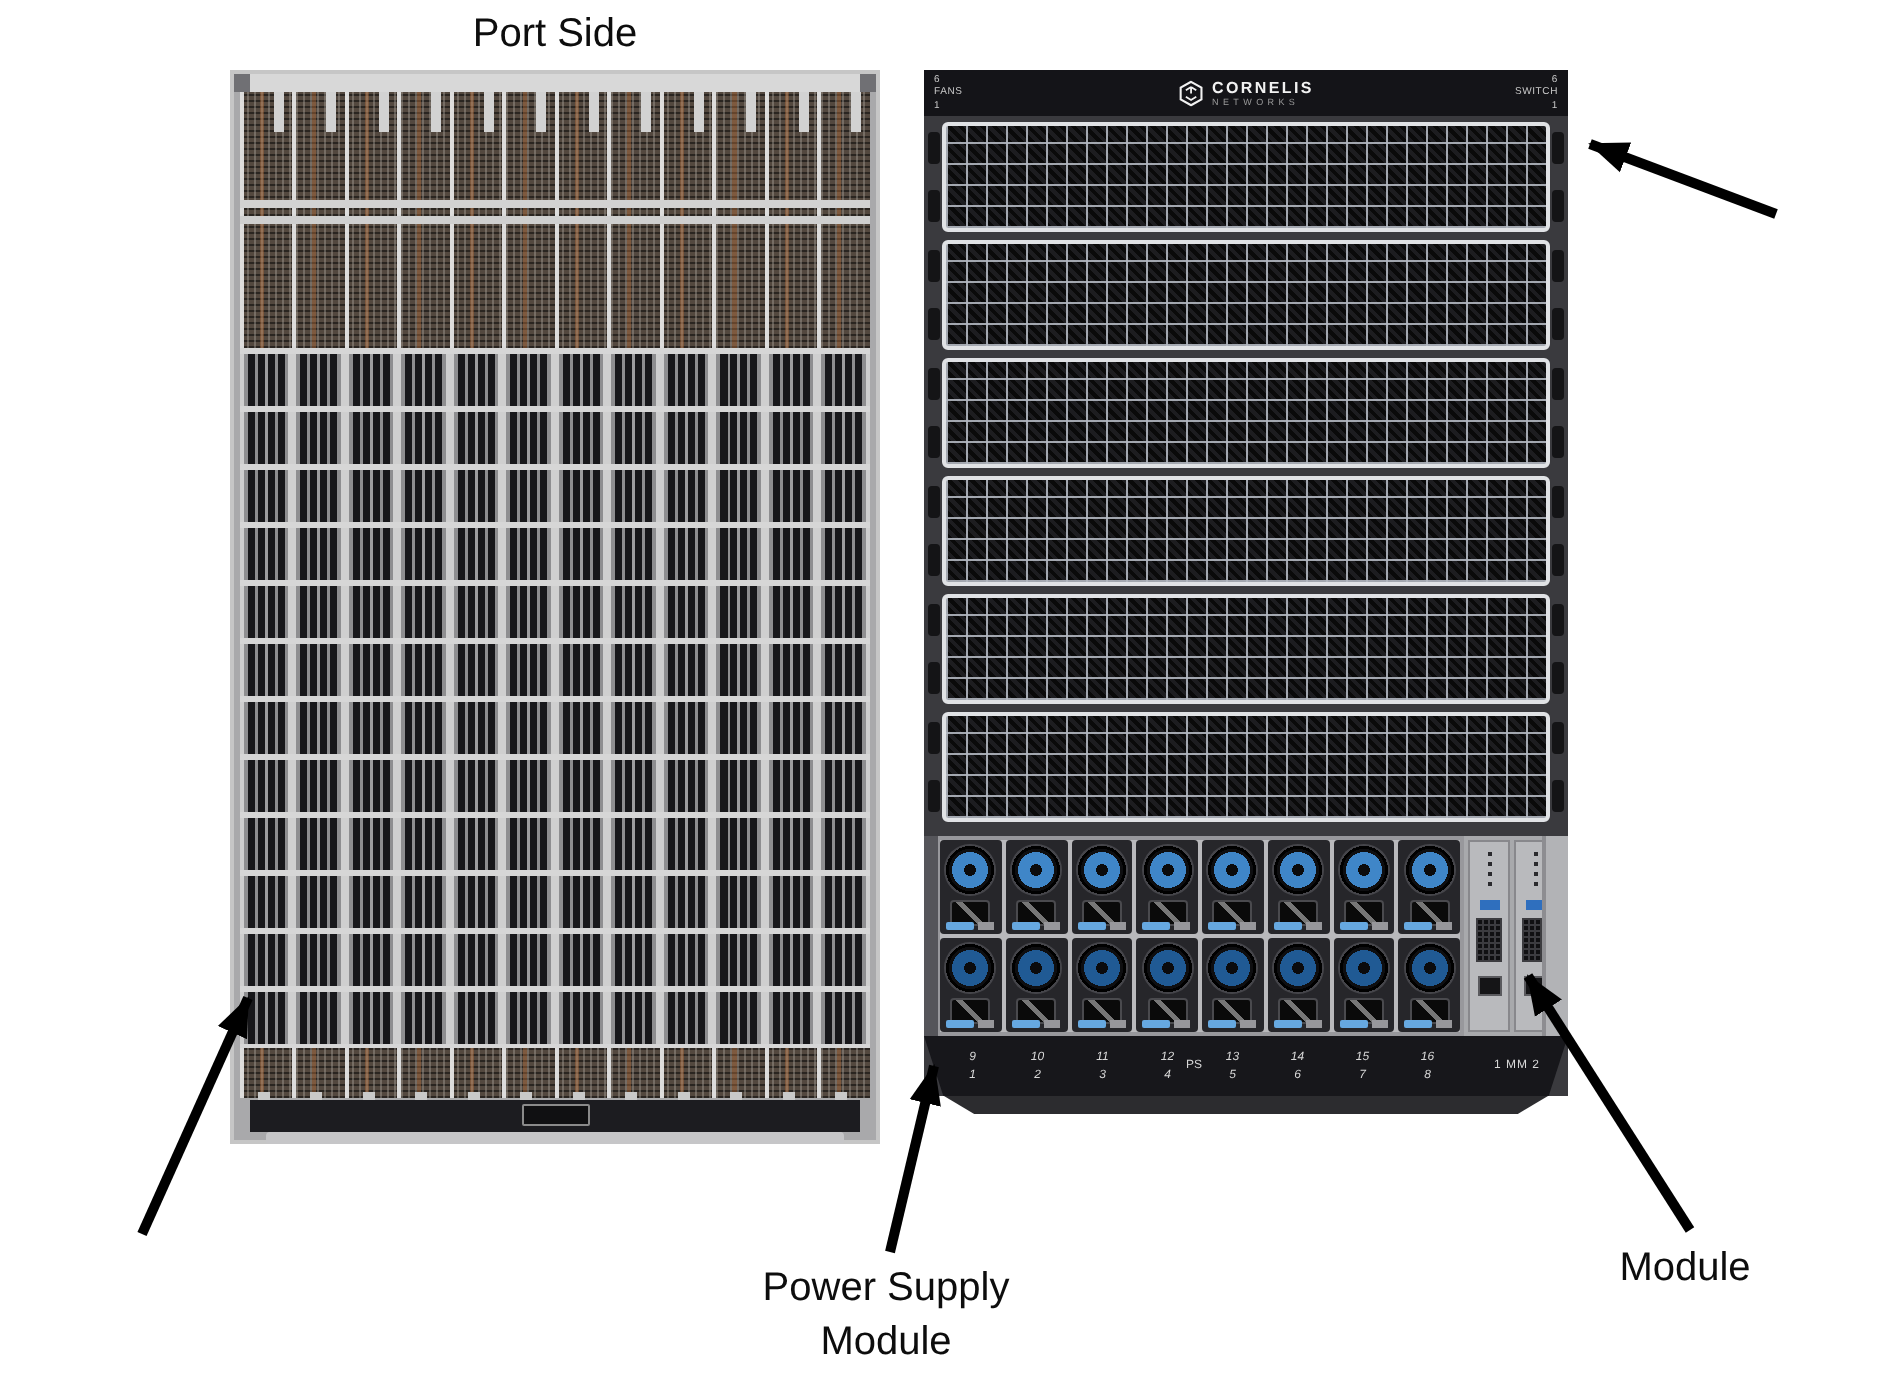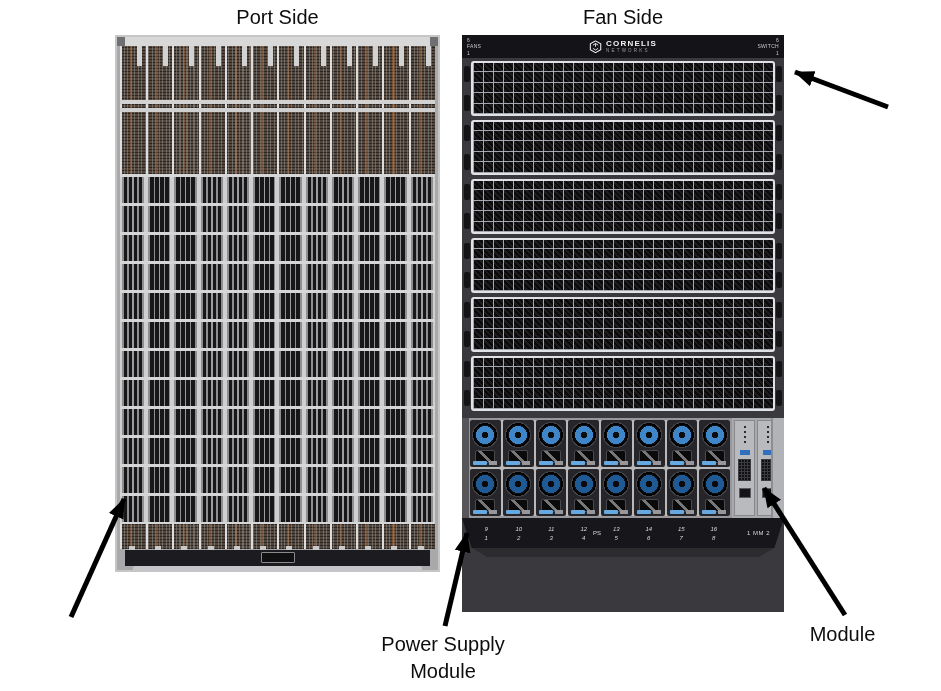--- a/index.html
+++ b/index.html
@@ -48,21 +48,21 @@
         #17171a 19px 22.5px, #8e8e90 22.5px 24.25px, #cfcfcf 24.25px 26.25px); }
   .mesh-bottom { height:25px; }
   .port-feet { position:absolute; left:3px; right:3px; top:509px; height:7px;
     background:repeating-linear-gradient(90deg, rgba(0,0,0,0) 0 9px, #c9c9c9 9px 15px, rgba(0,0,0,0) 15px 26.25px); }
   .port-bottom-panel { position:absolute; left:8px; right:8px; top:513px; height:16px; background:#1c1c20; }
   .port-connector { position:absolute; left:50%; top:2px; width:34px; height:11px; margin-left:-17px;
     background:#101012; border:1px solid #8a8a8a; border-radius:1px; }
   .port-lip { position:absolute; left:16px; right:16px; top:529px; height:6px; background:#c6c6c8; border-radius:2px; }
 
   
-  .fan-chassis { position:absolute; left:462px; top:35px; width:322px; height:577px; background:#3a3a3e; }
+  .fan-chassis { position:absolute; left:462px; top:35px; width:322px; height:513px; background:#3a3a3e; }
   .fan-header { position:relative; height:23px; background:#141418; display:flex; align-items:center;
     justify-content:space-between; padding:0 5px; }
   .hdr-side { font-size:5px; line-height:1.25; color:#c9c9c9; letter-spacing:.3px; }
   .hdr-left { text-align:left; } .hdr-right { text-align:right; }
   .brand { position:absolute; left:50%; top:50%; transform:translate(-50%,-50%); display:flex; align-items:center; gap:4px; }
   .brand-text { display:flex; flex-direction:column; line-height:1; }
   .brand-name { color:#f2f2f2; font-size:8px; font-weight:bold; letter-spacing:1.2px; }
   .brand-sub  { color:#9a9a9a; font-size:4.5px; letter-spacing:2.2px; margin-top:1px; }
 
   .fan-trays { padding-top:3px; height:360px; }
@@ -116,21 +116,20 @@
     color:#d8d8d8; font-size:6px; letter-spacing:.5px; }
   .fan-base { position:absolute; left:472px; top:548px; width:302px; height:9px; background:#2c2c2f;
     clip-path:polygon(0 0, 100% 0, 95% 100%, 5% 100%); }
 </style>
 </head>
 <body>
 
 <div class="canvas">
 
   <div class="fig-title title-port">Port Side</div>
-  <div class="fig-title title-fan">Fan Side</div>
 
   <div class="port-chassis">
     <div class="port-toprail"></div>
     <div class="port-modules">
       <div class="mesh mesh-top"></div>
       <div class="port-ports"></div>
       <div class="mesh mesh-bottom"></div>
     </div>
     <div class="port-feet"></div>
     <div class="port-bottom-panel">

